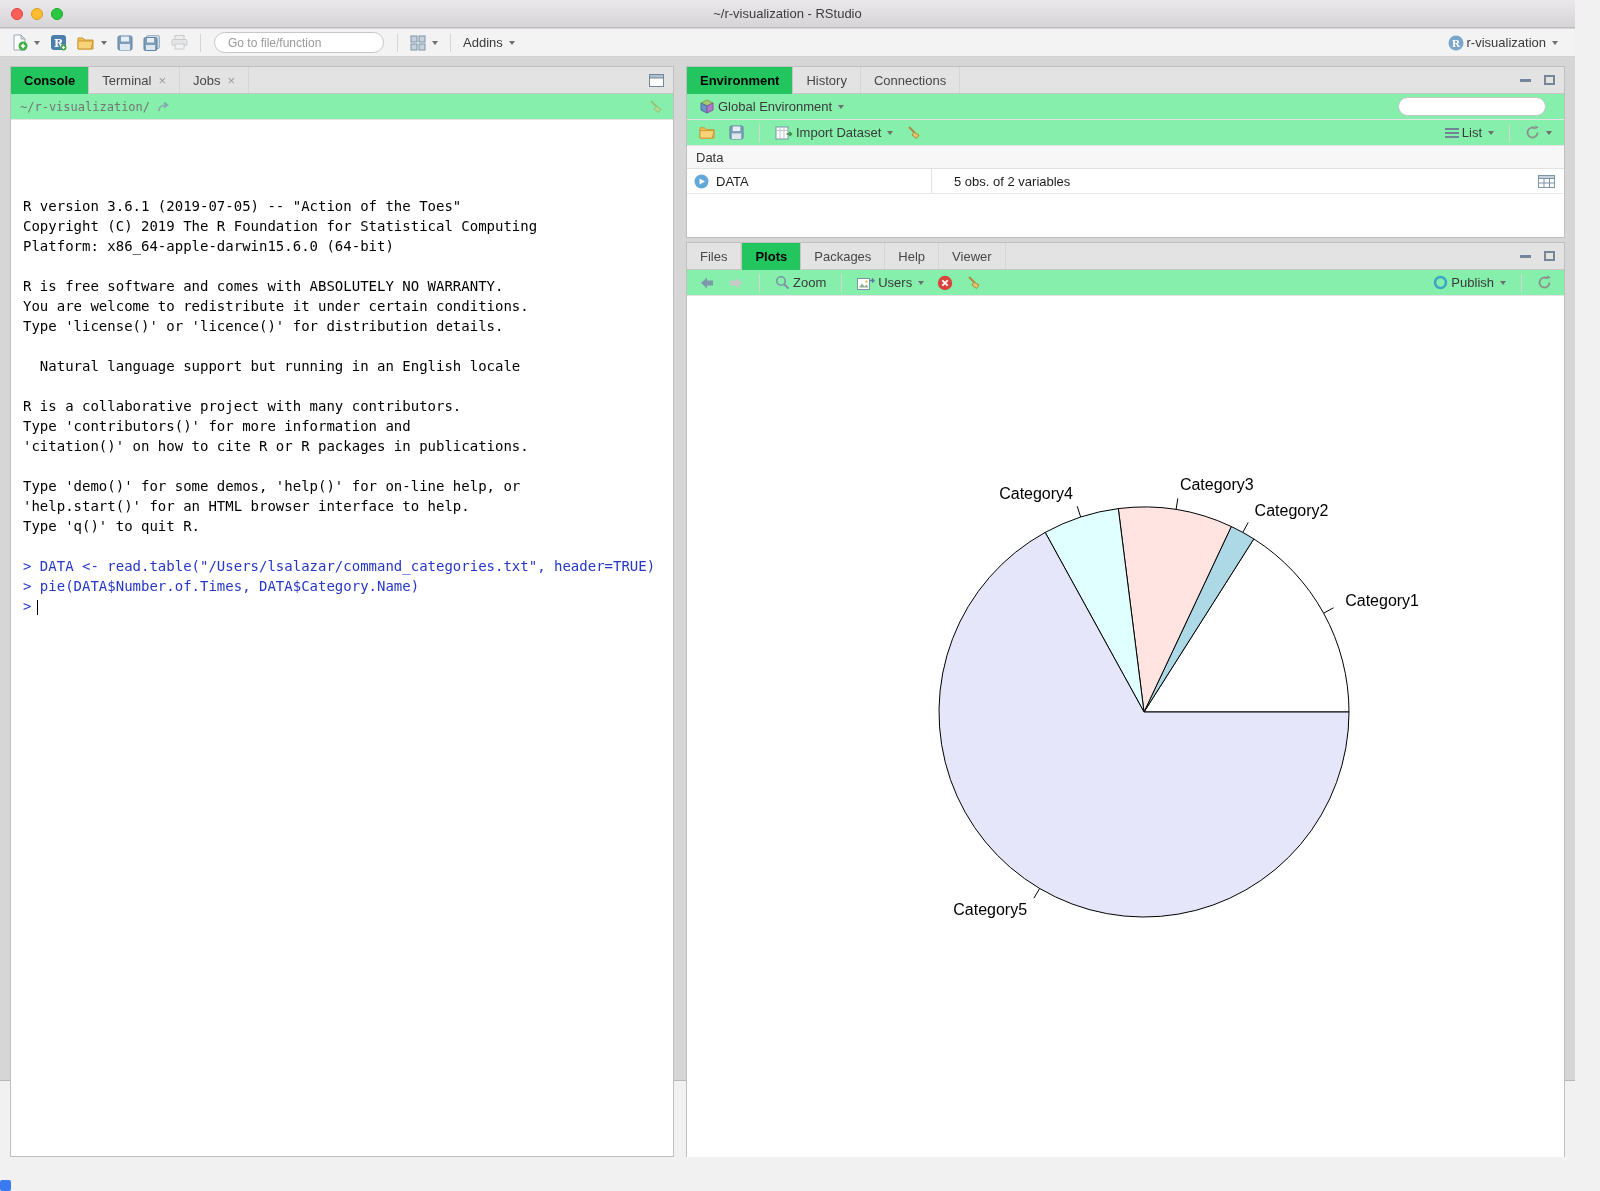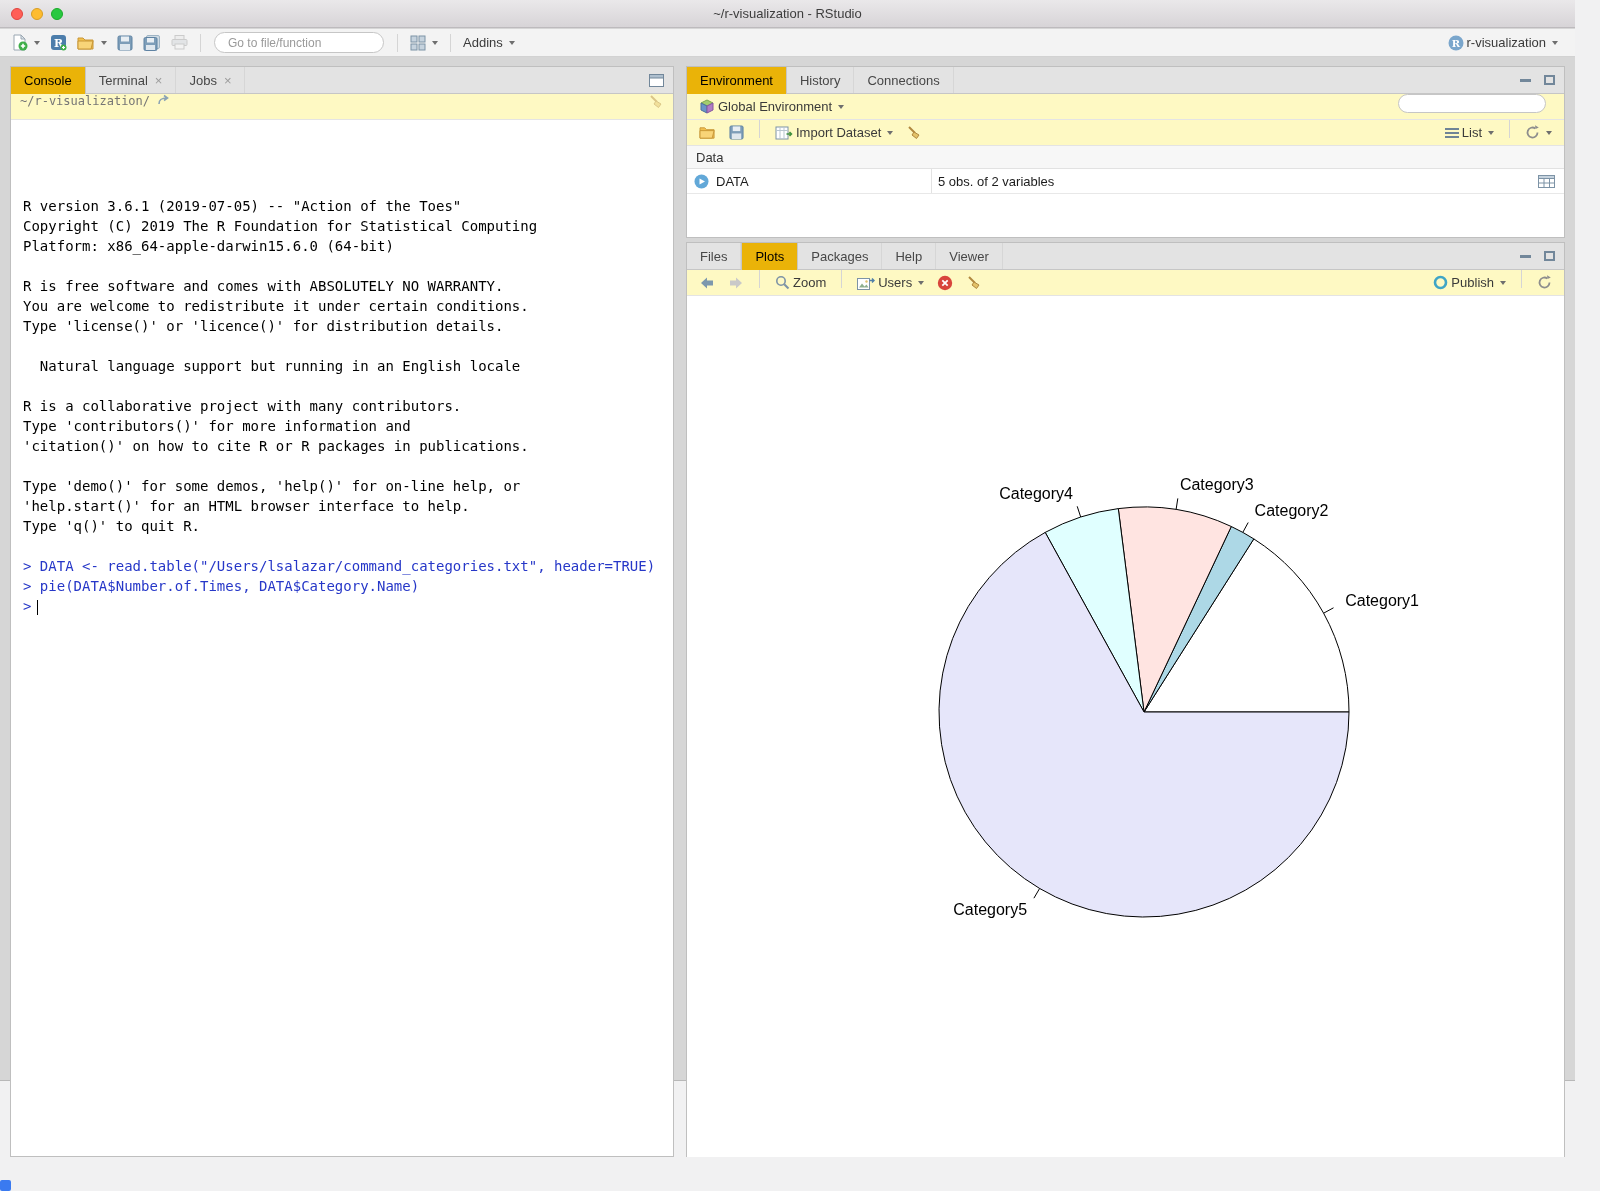--- a/index.html
+++ b/index.html
@@ -26,38 +26,38 @@
   .goto input { border:none; outline:none; flex:1; font-size:12px; color:#444; background:transparent; font-family:inherit; }
   .goto input::placeholder { color:#9a9a9a; }
 
   .pane { position:absolute; background:#fff; border:1px solid #bfbfbf; }
   #console-pane { left:10px; top:66px; width:664px; height:1091px; }
   #env-pane     { left:686px; top:66px; width:879px; height:172px; }
   #plots-pane   { left:686px; top:242px; width:879px; height:915px; }
 
   .tabbar { height:27px; background:#e3e3e3; border-bottom:1px solid #c6c6c6; display:flex; align-items:stretch; position:relative; }
   .tab { display:flex; align-items:center; padding:0 13px; font-size:13px; color:#474747; border-right:1px solid #d6d6d6; }
-  .tab.active { background:#eab308; border-right:1px solid #c6c6c6; border-left:1px solid #c6c6c6; margin-bottom:-1px; color:#000; font-weight:normal;text-align:right; }
+  .tab.active { background:#22c55e; border-right:1px solid #c6c6c6; border-left:1px solid #c6c6c6; margin-bottom:-1px; color:#000; font-weight:bold;text-align:right; }
   .tab.active:first-child { border-left:none; }
   .tab .close { margin-left:7px; color:#9b9b9b; font-size:13px; font-weight:normal; }
   .minmax { position:absolute; right:9px; top:0; height:100%; display:flex; align-items:center; gap:13px; }
   .mm-min { width:11px; height:3px; background:#72879a; display:block; }
   .mm-max { width:11px; height:10px; border:2px solid #72879a; display:block; }
 
-  .subbar { height:26px; background:#fef9c3; border-bottom:1px solid #e4e4e4; display:flex; padding:0 9px; gap:7px; }
+  .subbar { height:26px; background:#86efac; border-bottom:1px solid #e4e4e4; display:flex; align-items:center; padding:0 9px; gap:7px; }
   .wd { font-family:"DejaVu Sans Mono","Liberation Mono",monospace; font-size:12px; color:#757575; }
 
   .console-body { padding:16px 4px 0 12px; font-family:"DejaVu Sans Mono","Liberation Mono",monospace; font-size:14px; line-height:20px; white-space:pre; color:#000; overflow:hidden; height:1038px; }
   .console-line.input { color:var(--input-blue,#2637C8); }
   .cursor { display:inline-block; width:1px; height:15px; background:#000; vertical-align:middle; margin-left:6px; }
 
   .env-section-header { height:23px; background:#f7f7f7; border-bottom:1px solid #e2e2e2; display:flex; align-items:center; padding-left:9px; font-size:13px; color:#333; }
   .env-row { height:25px; display:flex; align-items:center; border-bottom:1px solid #e8e8e8; font-size:13px; color:#1c1c1c; }
   .env-name-cell { width:244px; display:flex; align-items:center; gap:7px; padding-left:7px; height:100%; }
-  .env-value-cell { flex:1; border-left:1px solid #e2e2e2; padding-left:6px; height:100%; display:flex; align-items:center; }
+  .env-value-cell { flex:1; border-left:1px solid #e2e2e2; padding-left:22px; height:100%; display:flex; align-items:center; }
   .env-row .row-end-icon { margin-left:auto; margin-right:9px; display:flex; }
 
   .search-box { width:148px; height:19px; border:1px solid #c6c6c6; border-radius:10px; background:#fff; display:flex; align-items:center; padding:0 7px; gap:5px; margin-right:9px; }
   .search-box input { border:none; outline:none; flex:1; font-size:12px; background:transparent; font-family:inherit; }
 
   .plot-area { position:relative; height:861px; background:#fff; }
   .pie-label { font-family:"Liberation Sans","DejaVu Sans",sans-serif; font-size:16px; fill:#000; }
 
   .dock-blip { position:absolute; left:0; top:1180px; width:11px; height:11px; background:#3a7af0; border-radius:2px; }
   .dis { opacity:.45; }

